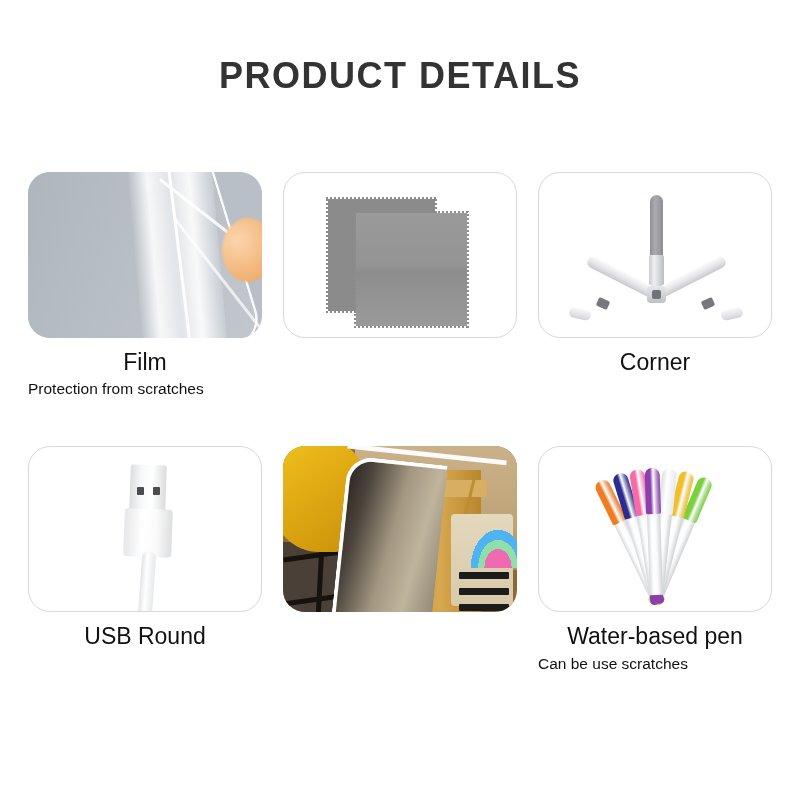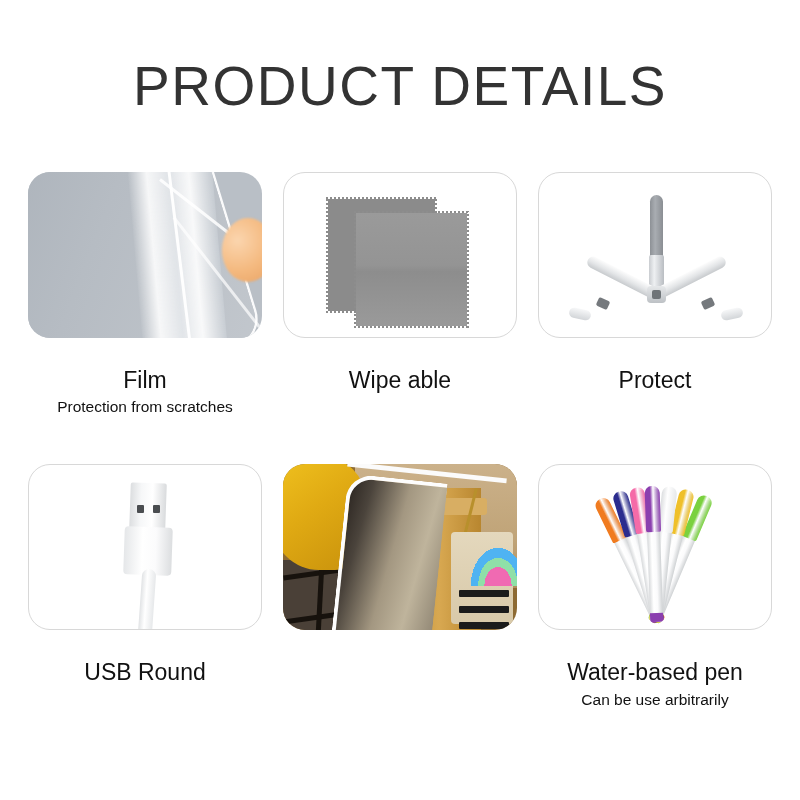--- a/index.html
+++ b/index.html
@@ -9,22 +9,22 @@
     font-family:"Liberation Sans","DejaVu Sans",sans-serif;
     overflow:hidden;
     -webkit-font-smoothing:antialiased;
   }
   .page{position:relative;width:800px;height:800px;}
 
   
   .title{
     position:absolute;left:0;top:56px;width:800px;
     text-align:center;
-    font-size:55px;
-    font-weight:normal;
+    font-size:36px;
+    font-weight:bold;
     letter-spacing:1.5px;
     color:#333333;
     line-height:1.1;
   }
 
   
   .grid{
     position:absolute;left:28px;top:172px;
     width:744px;
     display:grid;
@@ -38,30 +38,29 @@
     position:relative;
     width:234px;height:166px;
     border-radius:22px;
     overflow:hidden;
     background:#ffffff;
     box-sizing:border-box;
   }
   .card.bordered{border:1px solid #d8d8d8;}
 
   .cap{
-    margin-top:29px;
+    margin-top:11px;
     text-align:center;
     font-size:23px;
     color:#111111;
     line-height:1.15;
     white-space:nowrap;
   }
   .sub{
     margin-top:5px;
-    text-align:center;
     font-size:15.5px;
     color:#111111;
     line-height:1.15;
     white-space:nowrap;
   }
 
   
   .film-bg{position:absolute;inset:0;background:#b9bfc6;}
   .film-sheet{
     position:absolute;left:-46px;top:-34px;
@@ -317,37 +316,36 @@
       </div>
       <div class="cap">Film</div>
       <div class="sub">Protection from scratches</div>
     </div>
 
     <div class="cell">
       <div class="card bordered">
         <div class="cloth back"></div>
         <div class="cloth front"></div>
       </div>
-      <div class="cap">Wipe able</div>
     </div>
 
     <div class="cell">
       <div class="card bordered">
         <div class="br-post"></div>
         <div class="br-neck"></div>
         <div class="br-leg left"></div>
         <div class="br-leg right"></div>
         <div class="br-hub"></div>
         <div class="br-hub-dot"></div>
         <div class="br-pad left"></div>
         <div class="br-pad right"></div>
         <div class="br-foot left"></div>
         <div class="br-foot right"></div>
       </div>
-      <div class="cap">Protect</div>
+      <div class="cap">Corner</div>
     </div>
 
     <div class="cell">
       <div class="card bordered">
         <div class="usb-head"></div>
         <div class="usb-slot a"></div>
         <div class="usb-slot b"></div>
         <div class="usb-body"></div>
         <div class="usb-cable"></div>
       </div>
@@ -405,17 +403,17 @@
               <div class="cap" style="background: linear-gradient(90deg, rgb(239, 192, 42) 0%, rgb(239, 192, 42) 35%, rgba(255, 255, 255, 0.28) 55%, rgb(239, 192, 42) 100%);"></div>
               <div class="nib" style="background: rgb(239, 192, 42);"></div>
             </div>
             <div class="pen" style="left: 110.5px; top: 24px; transform: rotate(23deg); z-index: 7;">
               <div class="cap" style="background: linear-gradient(90deg, rgb(122, 209, 63) 0%, rgb(122, 209, 63) 35%, rgba(255, 255, 255, 0.28) 55%, rgb(122, 209, 63) 100%);"></div>
               <div class="nib" style="background: rgb(122, 209, 63);"></div>
             </div>
           </div>
       </div>
       <div class="cap">Water-based pen</div>
-      <div class="sub">Can be use arbitrarily</div>
+      <div class="sub">Can be use scratches</div>
     </div>
 
   </div>
 </div>
 
 </body></html>

